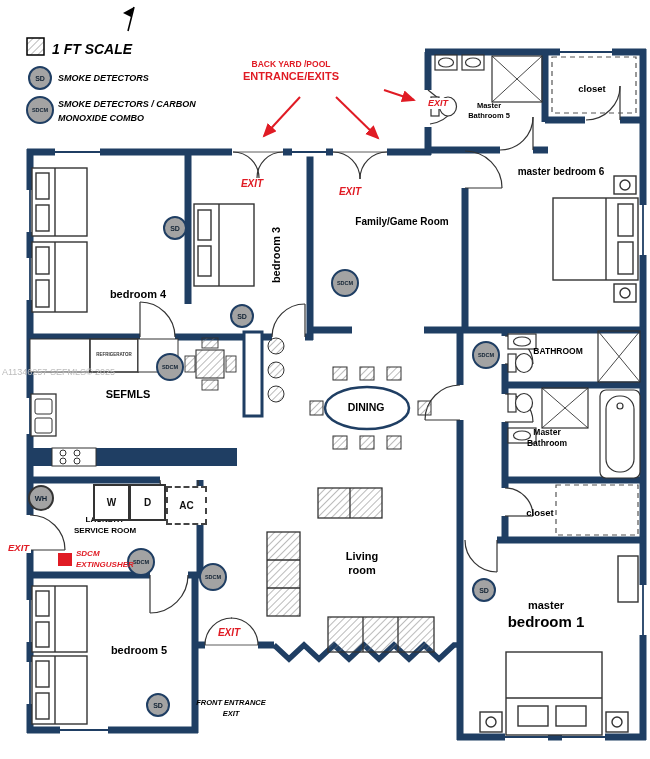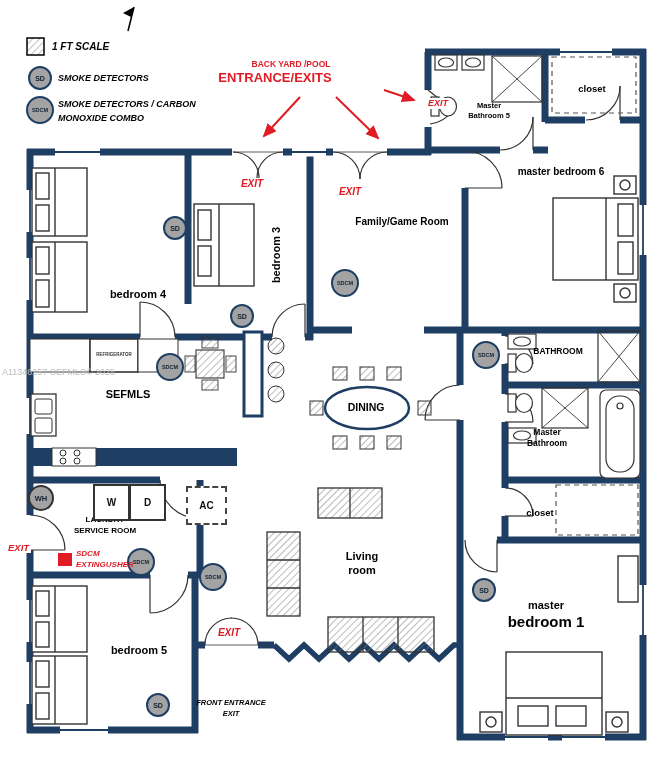--- a/index.html
+++ b/index.html
@@ -10,21 +10,21 @@
        transform:translateX(-50%);text-align:center;}
   .lbl.noctr{transform:none;text-align:left;}
   .red{color:#e01b24;}
   .ital{font-style:italic;}
   .vert{transform:translate(-50%,-50%) rotate(-90deg);}
   .marker{position:absolute;transform:translate(-50%,-50%);border:2px solid #1f3e63;
           border-radius:50%;background:#a3a3a3;display:flex;align-items:center;justify-content:center;
           font-weight:700;color:#123;z-index:4;}
   .appl{position:absolute;background:#fff;border:2px solid #333;display:flex;align-items:center;
         justify-content:center;font-weight:700;color:#111;z-index:3;}
-  .appl.dashed{border:2px dashed #444;margin-left:20px;}
+  .appl.dashed{border:2px dashed #444;}
   .exitbg{background:#fff;padding:0 2px;z-index:5;}
   .wm{position:absolute;color:#bcbcbc;font-size:9px;font-weight:400;z-index:6;}
   .z{z-index:5;}
 </style>
 </head>
 <body>
 
 <div class="stage">
 
 <svg width="650" height="759" viewBox="0 0 650 759">
@@ -320,27 +320,27 @@
 
   <rect x="27" y="38" width="17" height="17" fill="url(#hatch)" stroke="#000" stroke-width="1.5"></rect>
   <g transform="translate(116,4)">
     <path d="M12 27 L18 3" stroke="#000" stroke-width="1.6" fill="none"></path>
     <path d="M18 3 L7 9 L15 13 Z" fill="#000"></path>
   </g>
 </svg>
 
 <div class="marker" style="left:40px;top:78px;width:20px;height:20px;font-size:7px">SD</div>
 <div class="marker" style="left:40px;top:110px;width:24px;height:24px;font-size:5.5px">SDCM</div>
-<div class="lbl noctr ital" style="left:52px;top:41px;font-size:10px">1 FT SCALE</div>
+<div class="lbl noctr ital" style="left:52px;top:41px;font-size:14px">1 FT SCALE</div>
 <div class="lbl noctr ital" style="left:58px;top:73px;font-size:9px">SMOKE DETECTORS</div>
 <div class="lbl noctr ital" style="left:58px;top:99px;font-size:9px">SMOKE DETECTORS / CARBON</div>
 <div class="lbl noctr ital" style="left:58px;top:113px;font-size:9px">MONOXIDE COMBO</div>
 
 <div class="lbl red" style="left:291px;top:59px;font-size:8.5px">BACK YARD /POOL</div>
-<div class="lbl red" style="left:275px;top:70px;font-size:13px">ENTRANCE/EXITS</div>
+<div class="lbl red" style="left:291px;top:70px;font-size:11px">ENTRANCE/EXITS</div>
 <div class="lbl red ital z" style="left:252px;top:178px;font-size:10px">EXIT</div>
 <div class="lbl red ital z" style="left:350px;top:186px;font-size:10px">EXIT</div>
 <div class="lbl red ital exitbg" style="left:438px;top:98px;font-size:9px">EXIT</div>
 <div class="lbl red ital exitbg noctr" style="left:6px;top:542px;font-size:9.5px">EXIT</div>
 <div class="lbl red ital z" style="left:229px;top:627px;font-size:10px">EXIT</div>
 <div class="lbl red ital noctr z" style="left:76px;top:549px;font-size:8px">SDCM</div>
 <div class="lbl red ital noctr z" style="left:76px;top:560px;font-size:8px">EXTINGUSHER</div>
 <div class="lbl ital" style="left:231px;top:698px;font-size:7.5px">FRONT ENTRANCE</div>
 <div class="lbl ital" style="left:231px;top:709px;font-size:7.5px">EXIT</div>
 <div class="wm" style="left:2px;top:367px">A11346257 SEFMLS© 2025</div>

